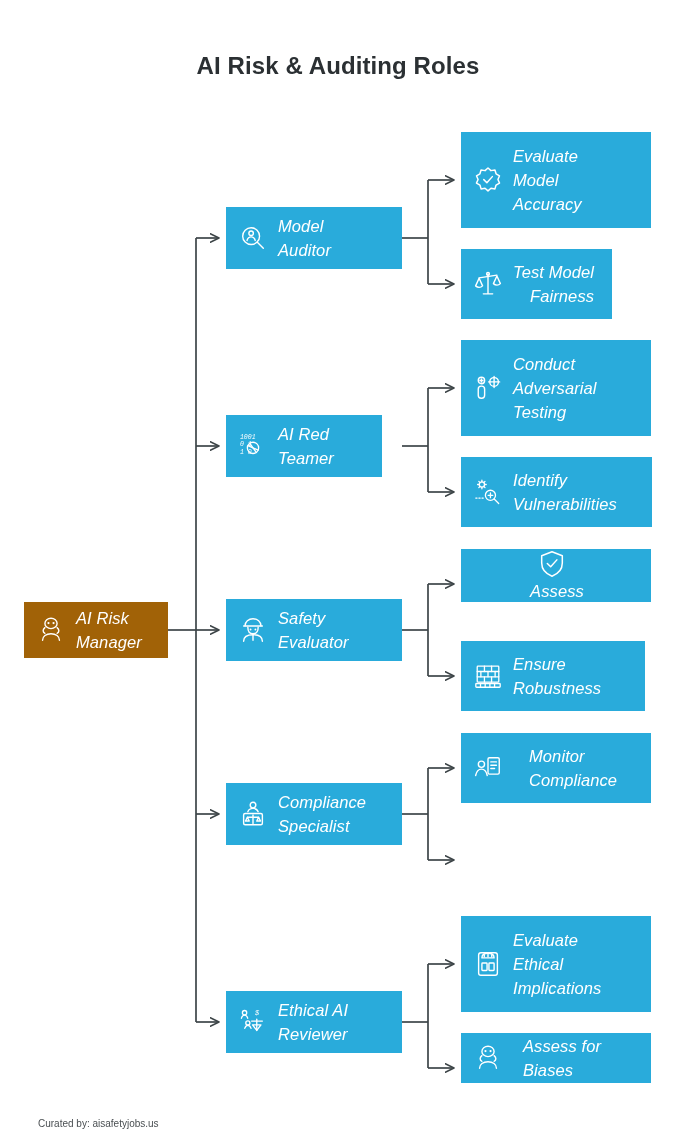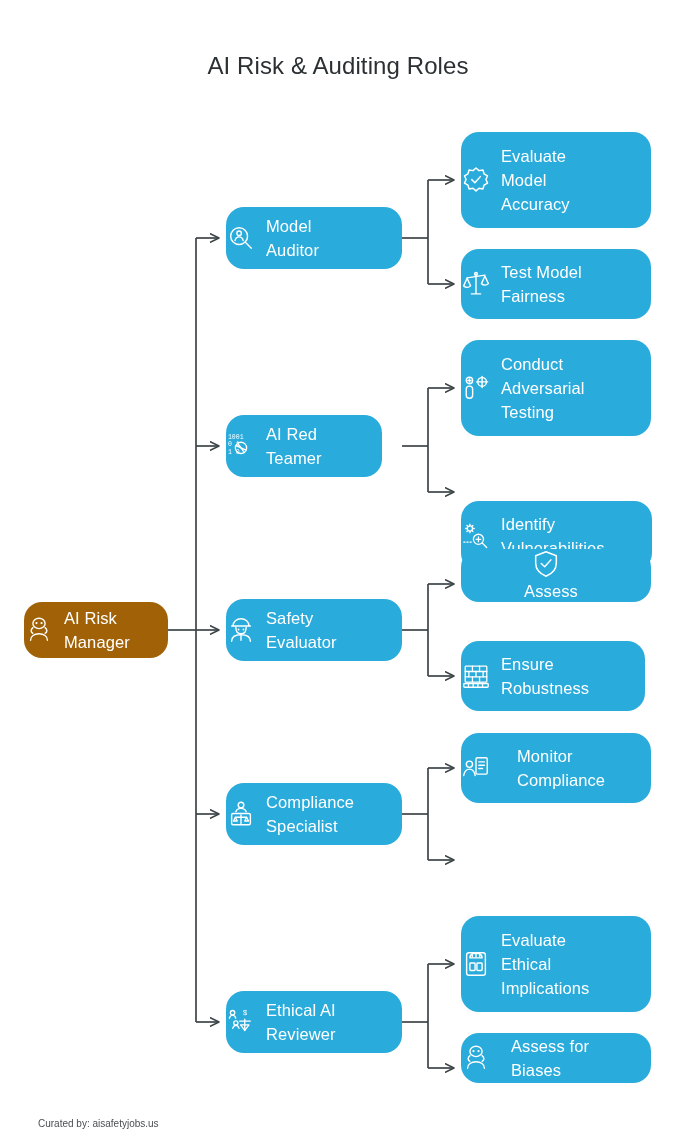--- a/index.html
+++ b/index.html
@@ -18,21 +18,21 @@
     background: #ffffff;
     overflow: hidden;
   }
   #title {
     position: absolute;
     left: 0;
     top: 52px;
     width: 676px;
     text-align: center;
     font-size: 24px;
-    font-weight: normal;
+    font-weight: bold;
     color: #2b3033;
     letter-spacing: 0.1px;
   }
   #footer {
     position: absolute;
     left: 38px;
     top: 1118px;
     font-size: 10px;
     color: #4a4f52;
   }
@@ -42,22 +42,23 @@
     top: 0;
     width: 676px;
     height: 1140px;
     pointer-events: none;
   }
   .node {
     position: absolute;
     box-sizing: border-box;
     display: flex;
     align-items: center;
-    border-radius: 18px;
-    padding: 0 10px 0 0;
+    border-radius: 0;
+    padding: 0 10px 0 12px;
+    font-style: italic;
   }
   .node.root {
     background: #a16207;
   }
   .node.role, .node.task {
     background: #29abdb;
   }
   .node .ico {
     flex: 0 0 auto;
     width: 30px;
@@ -227,21 +228,21 @@
       <svg viewBox="0 0 32 32" fill="none" stroke="#ffffff" stroke-width="1.6" stroke-linecap="round" stroke-linejoin="round">
         <path d="M16 3.2 L19.2 6 L23.4 5.3 L24.6 9.4 L28.3 11.5 L26.6 15.4 L28.3 19.3 L24.6 21.4 L23.4 25.5 L19.2 24.8 L16 27.6 L12.8 24.8 L8.6 25.5 L7.4 21.4 L3.7 19.3 L5.4 15.4 L3.7 11.5 L7.4 9.4 L8.6 5.3 L12.8 6 Z"></path>
         <path d="M11.5 15.6 L14.8 18.9 L20.6 12.4"></path>
       </svg>
     </span>
     <span class="lbl">Evaluate
 Model
 Accuracy</span>
   </div>
 
-  <div class="node task" style="left:461px; top:249px; width:190px; height:70px;">
+  <div class="node task" style="left:461px; top:249px; width:151px; height:70px;text-align:right;">
     <span class="ico">
       <svg viewBox="0 0 32 32" fill="none" stroke="#ffffff" stroke-width="1.5" stroke-linecap="round" stroke-linejoin="round">
         <path d="M16 5.5 L16 26"></path>
         <path d="M6.5 9.5 L25.5 6.5"></path>
         <circle cx="16" cy="5.2" r="1.5"></circle>
         <path d="M2.8 18 L6.5 9.8 L10.2 18 C8.2 20 5 20 2.8 18 Z"></path>
         <path d="M21.8 15.6 L25.5 7.4 L29.2 15.6 C27.2 17.6 24 17.6 21.8 15.6 Z"></path>
         <path d="M11 26.5 L21 26.5"></path>
       </svg>
     </span>
@@ -257,21 +258,21 @@
         <rect x="5.6" y="14" width="6.8" height="13" rx="3.2"></rect>
         <circle cx="22.5" cy="9.5" r="4.6"></circle>
         <path d="M22.5 3.6 L22.5 15.4 M16.6 9.5 L28.4 9.5"></path>
       </svg>
     </span>
     <span class="lbl">Conduct
 Adversarial
 Testing</span>
   </div>
 
-  <div class="node task" style="left:461px; top:457px; width:191px; height:70px;margin-top:44px;">
+  <div class="node task" style="left:461px; top:457px; width:191px; height:70px;">
     <span class="ico">
       <svg viewBox="0 0 32 32" fill="none" stroke="#ffffff" stroke-width="1.4" stroke-linecap="round" stroke-linejoin="round">
         <circle cx="9.5" cy="8" r="2.8"></circle>
         <path d="M9.5 3.4 L9.5 5.2 M9.5 10.8 L9.5 12.6 M4.9 8 L6.7 8 M12.3 8 L14.1 8
                  M6.2 4.7 L7.5 6 M11.5 10 L12.8 11.3 M12.8 4.7 L11.5 6 M7.5 10 L6.2 11.3"></path>
         <path d="M3 22.5 L4.3 22.5 M6.3 22.5 L7.6 22.5 M9.6 22.5 L10.9 22.5"></path>
         <circle cx="18.6" cy="19.5" r="5.4"></circle>
         <path d="M18.6 17 L18.6 22 M16.1 19.5 L21.1 19.5"></path>
         <path d="M22.6 23.4 L27.4 28.2"></path>
       </svg>

